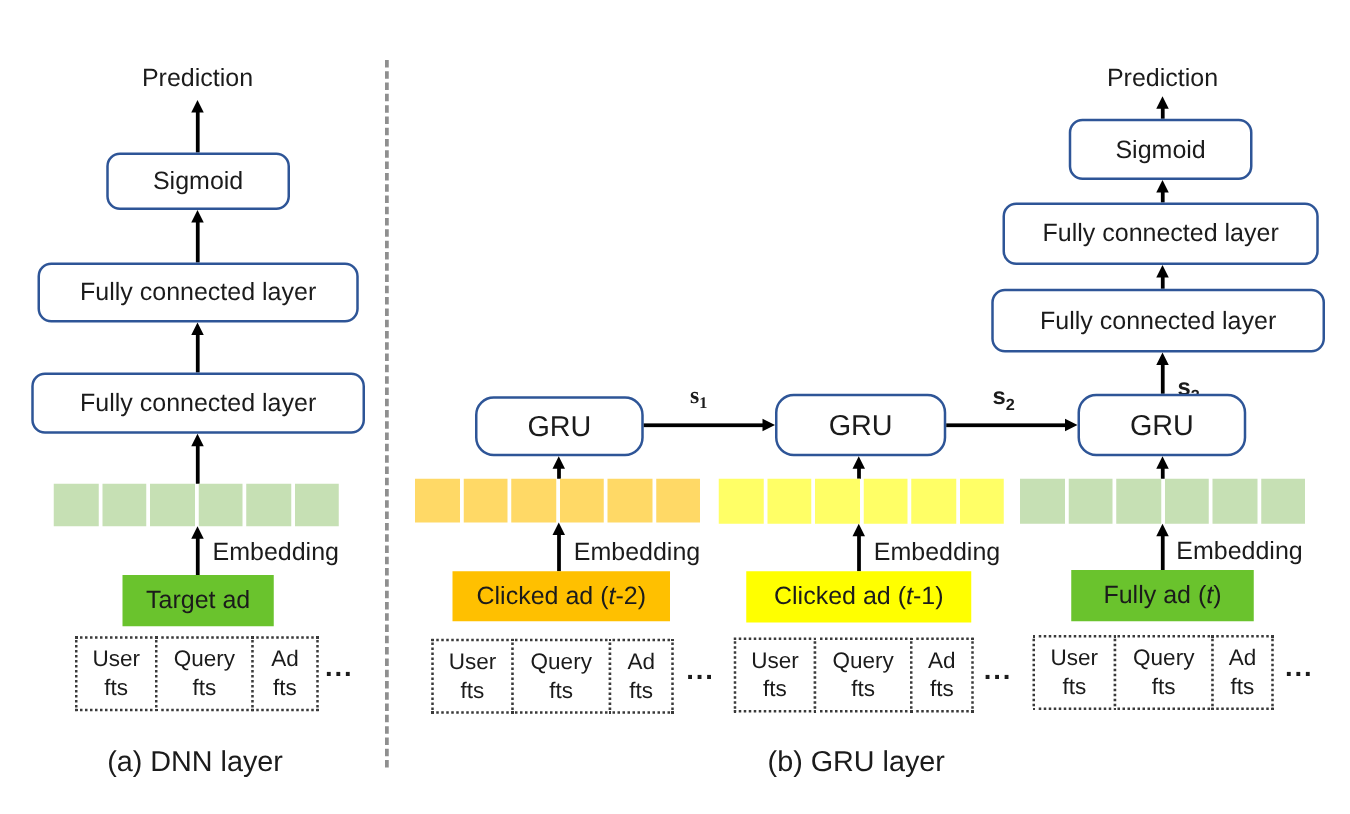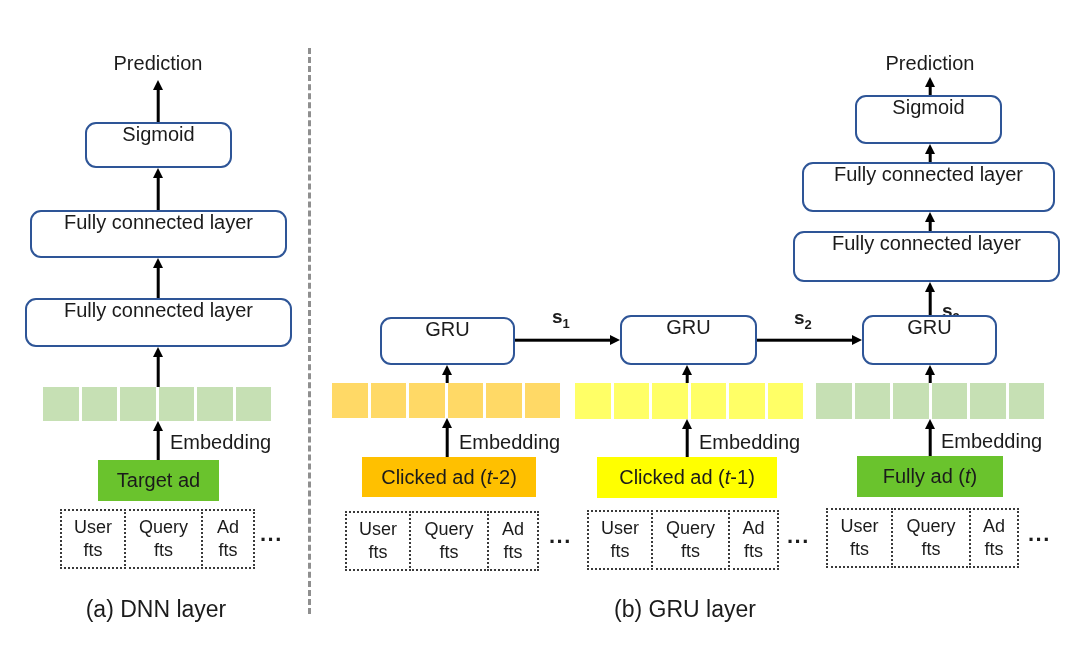--- a/index.html
+++ b/index.html
@@ -1,23 +1,23 @@
 <!DOCTYPE html>
 <html><head>
 <meta charset="utf-8">
 <style>
   html,body{margin:0;padding:0;background:#ffffff;}
   body{font-family:"Liberation Sans",sans-serif;color:#1b1b1b;}
   .canvas{position:relative;width:1080px;height:651px;background:#fff;overflow:hidden;}
 
   
   .node{position:absolute;box-sizing:border-box;background:#fff;border:2.5px solid #2E5597;
-        border-radius:11px;display:flex;justify-content:center;
+        border-radius:11px;display:flex;align-items:center;justify-content:center;
         font-size:20px;line-height:1;}
-  .node.gru{font-size:20px;}
+  .node.gru{font-size:23px;border-radius:15px;}
 
   
   .lbl{position:absolute;font-size:20px;line-height:1.1;white-space:nowrap;}
   .center{text-align:center;}
   .caption{position:absolute;font-size:23px;text-align:center;white-space:nowrap;}
 
   
   .arrow-up{position:absolute;width:12px;}
   .arrow-up::before{content:"";position:absolute;left:50%;transform:translateX(-50%);
         top:8px;bottom:0;width:2.6px;background:#000;}
@@ -150,21 +150,21 @@
           <span>fts</span>
       </div>
       <div class="fcell" style="width:52px;">
         <span>Ad</span>
           <span>fts</span>
       </div>
     </div>
     <div class="ellipsis" style="left:549px;top:523px;">...</div>
 
     <div class="arrow-right" style="left:515px;top:334px;width:105px;"></div>
-    <div class="state" style="left:552px;top:306px;">
+    <div class="state" style="left:552px;top:306px;font-family:Liberation Serif, serif;">
       <span>s</span><sub>1</sub>
     </div>
 
     <div class="node gru" style="left: 620px; top: 315px; width: 137px; height: 50px; border-color: rgb(46, 85, 151);">
       <span>GRU</span>
     </div>
     <div class="arrow-up" style="left:681px;top:365px;height:18px;"></div>
     <div class="strip" style="left: 575px; top: 383px; width: 228px; height: 36px; color: rgb(255, 255, 102);">
         <span class="cell"></span>
         <span class="cell"></span>

